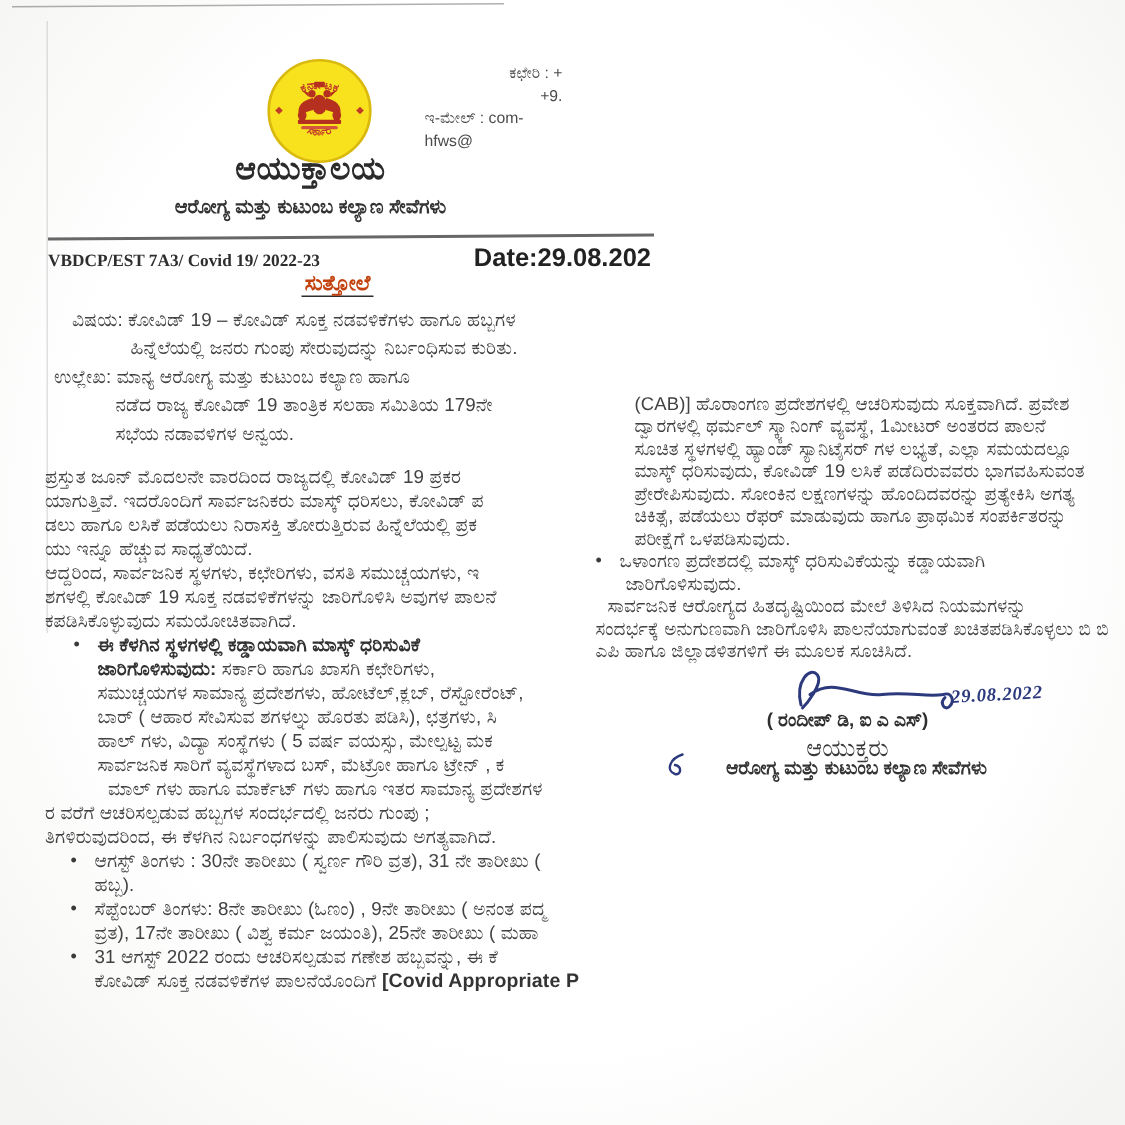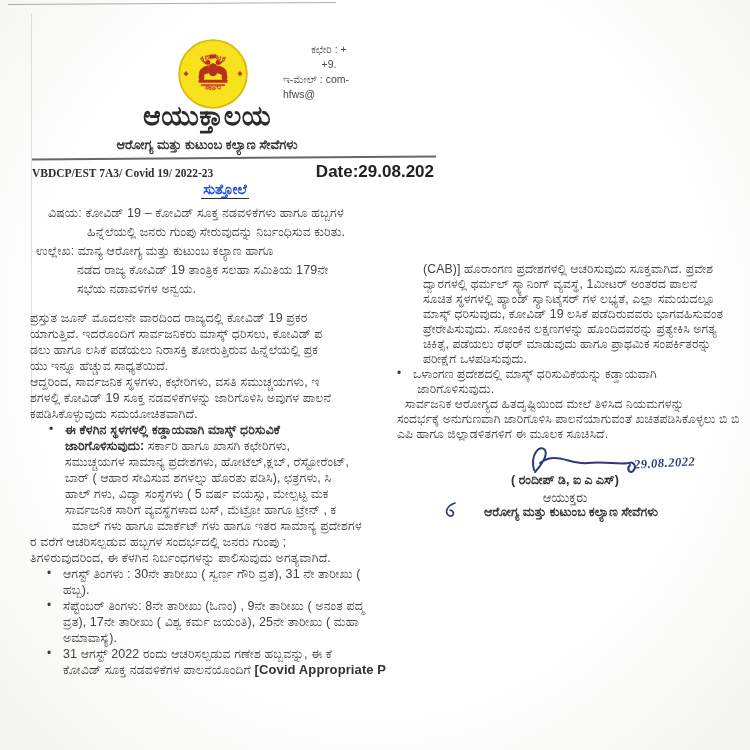--- a/index.html
+++ b/index.html
@@ -9,30 +9,30 @@
     font-family:"Liberation Sans", sans-serif;
     color:#414141;
   }
   .abs{position:absolute;}
   
   .edge-top{top:3px;left:8px;width:328px;height:1px;background:#6e6e6e;opacity:.55;transform:rotate(-0.35deg);}
   .edge-left{top:14px;left:31px;width:1px;height:408px;background:#9a9a9a;opacity:.3;}
   
   .emblem{top:38px;left:177px;width:72px;height:72px;}
   .contact{top:42px;left:283px;width:92px;font-size:10.5px;color:#4a4a4a;line-height:15px;}
-  .contact .r{text-align:center;}
+  .contact .r{text-align:right;}
   .titleblock{top:101px;left:62px;width:290px;text-align:center;}
-  .doc-title{font-size:27px;font-weight:bold;color:#2b2b2b;letter-spacing:.5px;}
+  .doc-title{font-size:21px;font-weight:bold;color:#2b2b2b;letter-spacing:.5px;}
   .doc-subtitle{font-size:13px;font-weight:bold;color:#333;margin-top:5px;}
   .rule{top:157px;left:32px;width:404px;height:2px;background:#4c4c4c;transform:rotate(-0.4deg);opacity:.85;}
   .refrow{top:162px;left:32px;width:402px;display:flex;justify-content:space-between;align-items:baseline;}
   .refno{font-family:"Liberation Serif", serif;font-weight:bold;font-size:11.5px;color:#2e2e2e;}
   .dateno{font-weight:bold;font-size:17px;color:#222;}
   .heading{top:180px;left:30px;width:390px;text-align:center;}
-  .heading span{font-size:14px;font-weight:bold;color:#1d4ed8;border-bottom:1.5px solid #2d2d2d;padding:0 2px 1px;}
+  .heading span{font-size:14px;font-weight:bold;color:#c2410c;border-bottom:1.5px solid #2d2d2d;padding:0 2px 1px;}
   
   .col{font-size:12.5px;color:#424242;letter-spacing:.1px;}
   .subject{top:204px;left:30px;width:400px;}
   .subject .line{height:19px;line-height:19px;}
   .bodyL{top:310px;left:30px;width:408px;}
   .bodyL .line{height:16px;line-height:16px;white-space:nowrap;}
   .bodyR{top:262px;left:393px;width:357px;font-size:12.3px;}
   .bodyR .line{height:15px;line-height:15px;white-space:nowrap;}
   .line{position:relative;white-space:nowrap;}
   .line .bold{font-weight:bold;color:#323232;}
@@ -43,21 +43,21 @@
   .pp{margin-left:0;} .bl{margin-left:35px;} .bt{margin-left:35px;} .bt2{margin-left:42px;}
   .fl{margin-left:33px;} .ft{margin-left:33px;}
   
   .ri{margin-left:30px;} .rb{margin-left:20px;} .rt{margin-left:24px;}
   .rp{margin-left:12px;} .rp2{margin-left:4px;}
   
   .sig-svg{top:442px;left:526px;}
   .sig-date{top:456px;left:634px;font-family:"Liberation Serif", serif;font-style:italic;
     font-size:12.5px;color:#2c3a7d;transform:rotate(-3deg);font-weight:bold;letter-spacing:.5px;}
   .sig-name{top:473px;left:455px;width:220px;text-align:center;font-weight:bold;font-size:12.5px;color:#2f2f2f;}
-  .sig-role{top:490px;left:455px;width:220px;text-align:center;font-size:13px;color:#3a3a3a;}
+  .sig-role{top:490px;left:455px;width:220px;text-align:center;font-size:16px;color:#3a3a3a;}
   .sig-office{top:505px;left:440px;width:262px;text-align:center;font-size:12.5px;font-weight:bold;color:#343434;}
   .sig-flourish{top:501px;left:442px;}
 </style>
 </head>
 <body>
 
 <div class="abs edge-top"></div>
 <div class="abs edge-left"></div>
 
 <div class="abs emblem">
@@ -133,21 +133,20 @@
     <div class="line bt"><span>ಬಾರ್ ( ಆಹಾರ ಸೇವಿಸುವ ಶಗಳಲ್ನು ಹೊರತು ಪಡಿಸಿ), ಛತ್ರಗಳು, ಸಿ</span></div>
     <div class="line bt"><span>ಹಾಲ್ ಗಳು, ವಿದ್ಯಾ ಸಂಸ್ಥೆಗಳು ( 5 ವರ್ಷ ವಯಸ್ಸು, ಮೇಲ್ಪಟ್ಟ ಮಕ</span></div>
     <div class="line bt"><span>ಸಾರ್ವಜನಿಕ ಸಾರಿಗೆ ವ್ಯವಸ್ಥೆಗಳಾದ ಬಸ್, ಮೆಟ್ರೋ ಹಾಗೂ ಟ್ರೇನ್ , ಕ</span></div>
     <div class="line bt2"><span>ಮಾಲ್ ಗಳು ಹಾಗೂ ಮಾರ್ಕೆಟ್ ಗಳು ಹಾಗೂ ಇತರ ಸಾಮಾನ್ಯ ಪ್ರದೇಶಗಳ</span></div>
     <div class="line pp"><span>ರ ವರೆಗೆ ಆಚರಿಸಲ್ಪಡುವ ಹಬ್ಬಗಳ ಸಂದರ್ಭದಲ್ಲಿ ಜನರು ಗುಂಪು ;</span></div>
     <div class="line pp"><span>ತಿಗಳಿರುವುದರಿಂದ, ಈ ಕೆಳಗಿನ ನಿರ್ಬಂಧಗಳನ್ನು ಪಾಲಿಸುವುದು ಅಗತ್ಯವಾಗಿದೆ.</span></div>
     <div class="line fl"><span class="marker">•</span><span>ಆಗಸ್ಟ್ ತಿಂಗಳು : 30ನೇ ತಾರೀಖು ( ಸ್ವರ್ಣ ಗೌರಿ ವ್ರತ), 31 ನೇ ತಾರೀಖು (</span></div>
     <div class="line ft"><span>ಹಬ್ಬ).</span></div>
     <div class="line fl"><span class="marker">•</span><span>ಸೆಪ್ಟೆಂಬರ್ ತಿಂಗಳು: 8ನೇ ತಾರೀಖು (ಓಣಂ) , 9ನೇ ತಾರೀಖು ( ಅನಂತ ಪದ್ಮ</span></div>
     <div class="line ft"><span>ವ್ರತ), 17ನೇ ತಾರೀಖು ( ವಿಶ್ವ ಕರ್ಮ ಜಯಂತಿ), 25ನೇ ತಾರೀಖು ( ಮಹಾ</span></div>
-    <div class="line ft"><span>ಅಮಾವಾಸ್ಯೆ).</span></div>
     <div class="line fl"><span class="marker">•</span><span>31 ಆಗಸ್ಟ್ 2022 ರಂದು ಆಚರಿಸಲ್ಪಡುವ ಗಣೇಶ ಹಬ್ಬವನ್ನು, ಈ ಕೆ</span></div>
     <div class="line ft"><span>ಕೋವಿಡ್ ಸೂಕ್ತ ನಡವಳಿಕೆಗಳ ಪಾಲನೆಯೊಂದಿಗೆ</span><span class="latin"> [Covid Appropriate P</span></div>
   </div>
 
 <div class="abs col bodyR">
     <div class="line ri"><span>(CAB)] ಹೊರಾಂಗಣ ಪ್ರದೇಶಗಳಲ್ಲಿ ಆಚರಿಸುವುದು ಸೂಕ್ತವಾಗಿದೆ. ಪ್ರವೇಶ</span></div>
     <div class="line ri"><span>ದ್ವಾರಗಳಲ್ಲಿ ಥರ್ಮಲ್ ಸ್ಕ್ಯಾನಿಂಗ್ ವ್ಯವಸ್ಥೆ, 1ಮೀಟರ್ ಅಂತರದ ಪಾಲನೆ</span></div>
     <div class="line ri"><span>ಸೂಚಿತ ಸ್ಥಳಗಳಲ್ಲಿ ಹ್ಯಾಂಡ್ ಸ್ಯಾನಿಟೈಸರ್ ಗಳ ಲಭ್ಯತೆ, ಎಲ್ಲಾ ಸಮಯದಲ್ಲೂ</span></div>
     <div class="line ri"><span>ಮಾಸ್ಕ್ ಧರಿಸುವುದು, ಕೋವಿಡ್ 19 ಲಸಿಕೆ ಪಡೆದಿರುವವರು ಭಾಗವಹಿಸುವಂತ</span></div>
     <div class="line ri"><span>ಪ್ರೇರೇಪಿಸುವುದು. ಸೋಂಕಿನ ಲಕ್ಷಣಗಳನ್ನು ಹೊಂದಿದವರನ್ನು ಪ್ರತ್ಯೇಕಿಸಿ ಅಗತ್ಯ</span></div>

